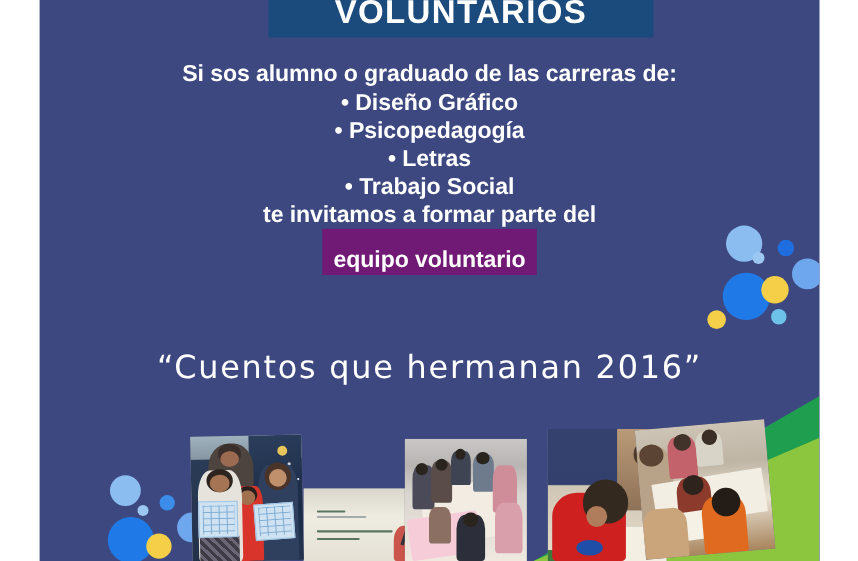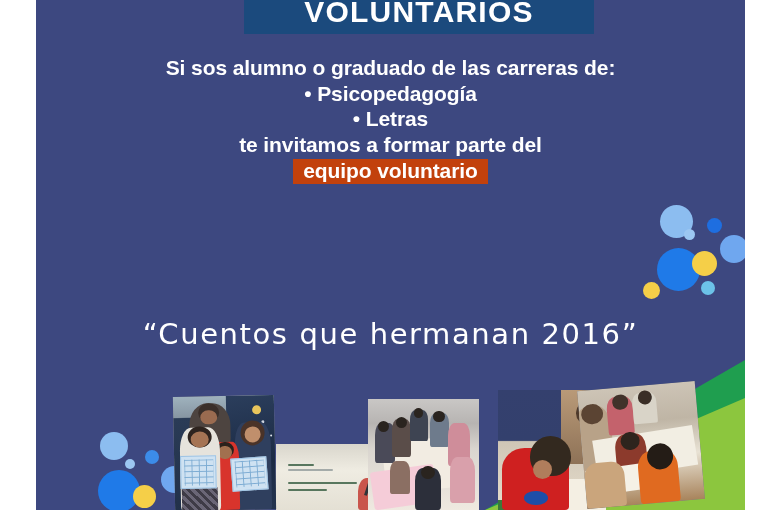--- a/index.html
+++ b/index.html
@@ -20,21 +20,21 @@
   .badge{position:absolute;left:208px;top:-22px;width:350px;height:56px;background:#1b4a7d;
      display:flex;align-items:flex-end;justify-content:center;}
   .badge-text{color:#ffffff;font-size:30px;font-weight:bold;letter-spacing:1.2px;
      line-height:1;padding-bottom:7px;}
 
   
   .textblock{position:absolute;left:0;top:55px;width:709px;text-align:center;color:#ffffff;}
   .line{font-size:21px;font-weight:bold;line-height:25.5px;letter-spacing:-0.1px;
      white-space:nowrap;}
   .line.hl{line-height:27px;}
-  .hl-span{background:#c2410c;padding:1px 10px 2px 10px;display:inline-block;line-height:22px;}
+  .hl-span{background:#701a75;padding:18px 10px 2px 10px;display:inline-block;line-height:22px;}
 
   .script{position:absolute;left:0;top:317px;width:709px;text-align:center;color:#ffffff;
      font-size:29px;font-family:"DejaVu Sans",sans-serif;letter-spacing:1.6px;
      font-style:normal;white-space:nowrap;}
 
   
   .dot{position:absolute;border-radius:50%;}
 
   
   .d1{left:624px;top:205px;width:33px;height:33px;background:#8cbdf0;}
@@ -176,22 +176,24 @@
 
     <div class="green-dark"></div>
     <div class="green-light"></div>
 
     <div class="badge">
       <span class="badge-text">VOLUNTARIOS</span>
     </div>
 
     <div class="textblock">
       <div class="line">Si sos alumno o graduado de las carreras de:</div>
+      <div class="line">• Diseño Gráfico</div>
       <div class="line">• Psicopedagogía</div>
       <div class="line">• Letras</div>
+      <div class="line">• Trabajo Social</div>
       <div class="line">te invitamos a formar parte del</div>
       <div class="line hl">
         <span class="hl-span">equipo voluntario</span>
       </div>
     </div>
 
     <div class="script">“Cuentos que hermanan 2016”</div>
 
     <div class="dot d1"></div>
     <div class="dot d2"></div>

